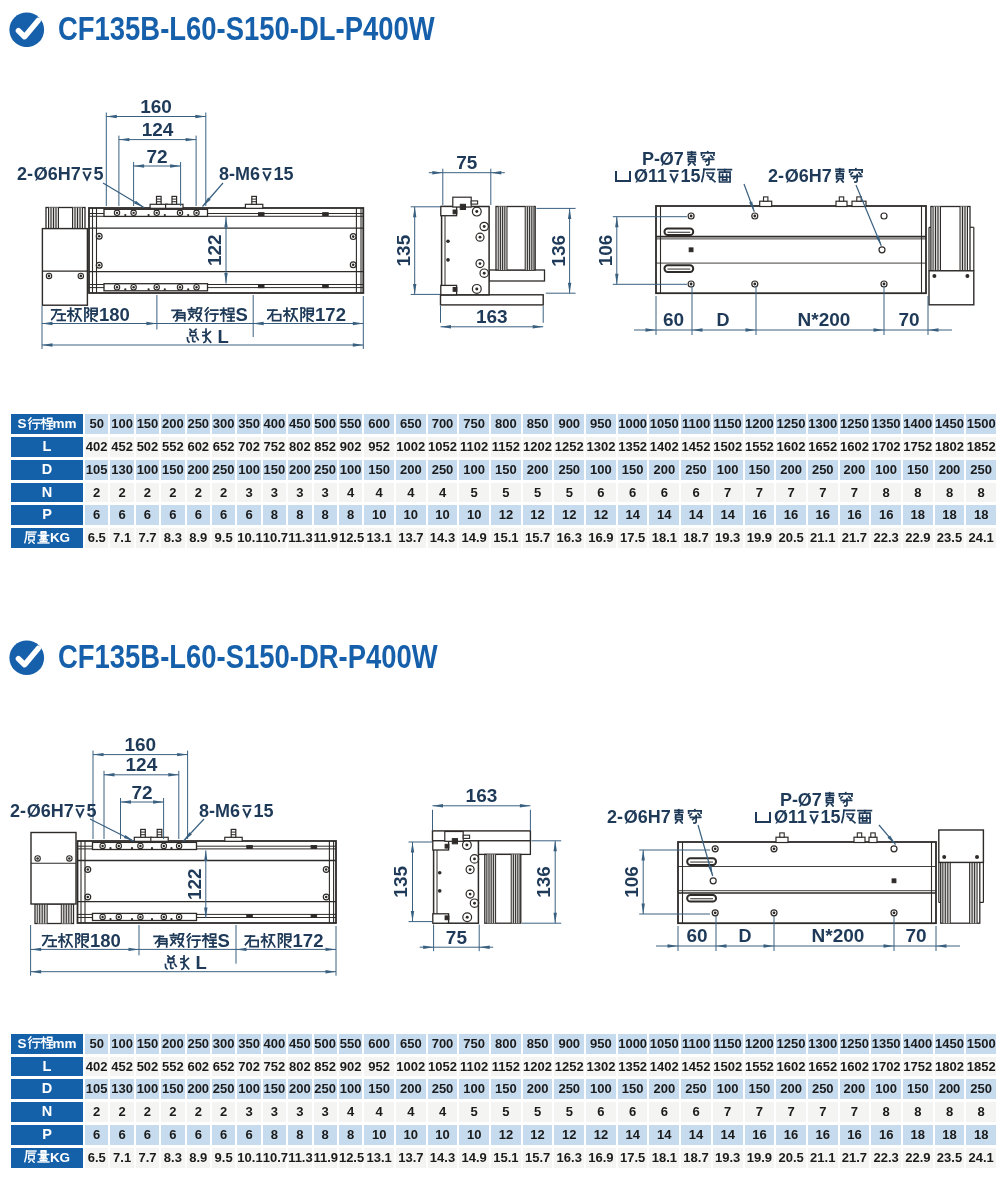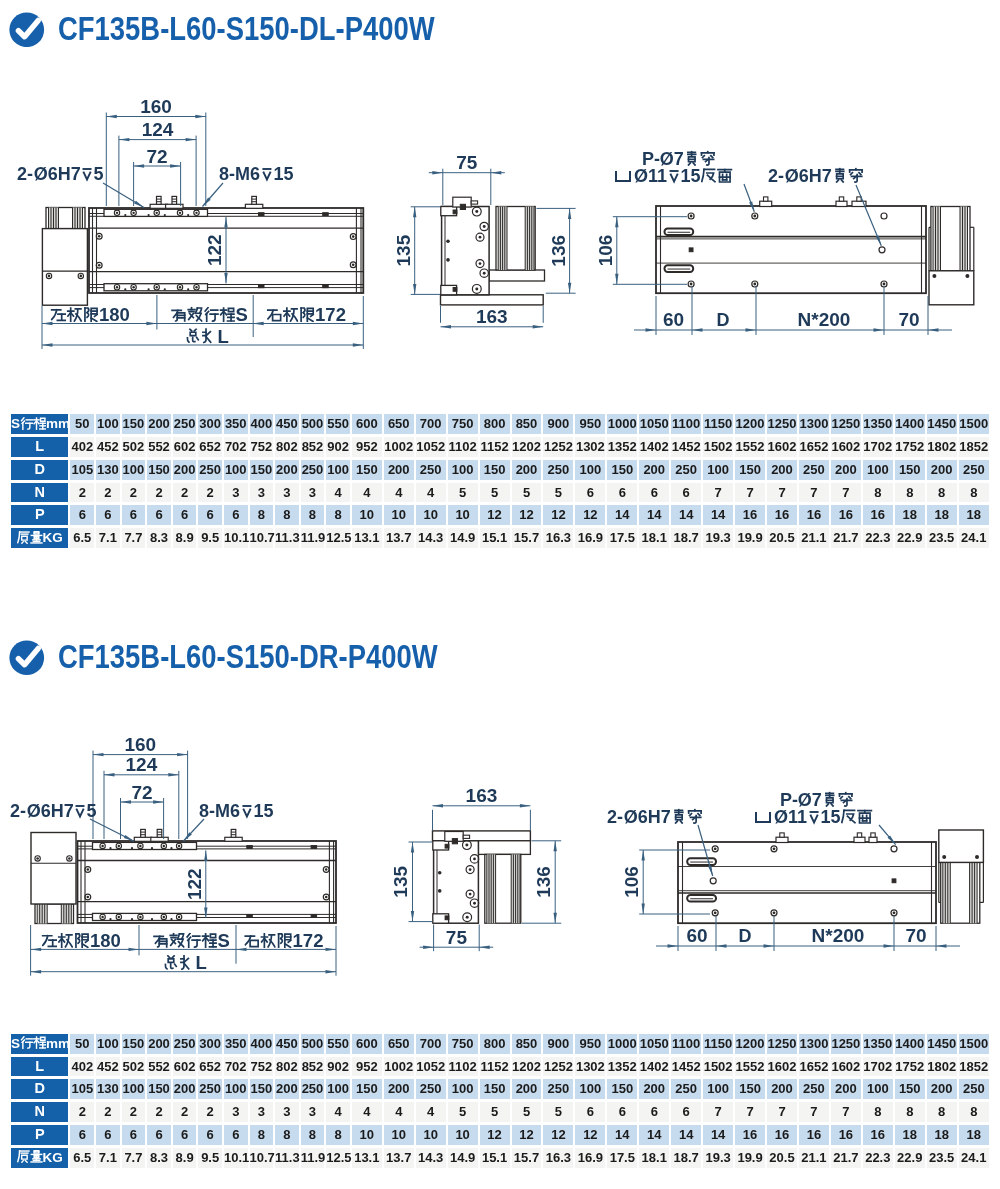--- a/index.html
+++ b/index.html
@@ -3,21 +3,21 @@
 <style>
 * { margin:0; padding:0; box-sizing:border-box; }
 html,body { width:1000px; height:1189px; background:#ffffff; font-family:"Liberation Sans",sans-serif; position:relative; overflow:hidden; }
 .hdr { position:absolute; left:9px; height:40px; }
 .chk { position:absolute; left:0; top:2.6px; width:35.5px; height:35.5px; }
 .ttl { position:absolute; left:49px; top:-0.2px; font-size:34px; font-weight:bold; color:#1660ab;
        white-space:nowrap; transform:scaleX(0.807); transform-origin:left top; letter-spacing:0px; }
 svg.draw { position:absolute; left:0; width:1000px; }
 table.spec { position:absolute; left:9px; width:981.9px; border-collapse:separate; border-spacing:2px 3px; table-layout:fixed; }
 table.spec td { height:19.8px; text-align:center; vertical-align:middle; font-weight:bold; font-size:13px; color:#1b1b1b; white-space:nowrap; padding:0; line-height:19.8px; }
-table.spec td.lab { width:57px; background:#1561a9; color:#fff; font-size:14.5px; }
+table.spec td.lab { width:72px; background:#1561a9; color:#fff; font-size:14.5px; }
 td.sm { width:23.4px; }
 td.lg { width:29.7px; }
 td.lt1 { background:#c7dbee; }
 td.wh { background:#f4f4f2; }
 .lt { color:#fff; font-weight:bold; font-size:13.5px; vertical-align:middle; }
 svg.hz14 { width:13px; height:13px; color:#fff; vertical-align:-1.5px; }
 text { font-family:"Liberation Sans",sans-serif; }
 </style></head>
 <body>
 <svg width="0" height="0" style="position:absolute">

